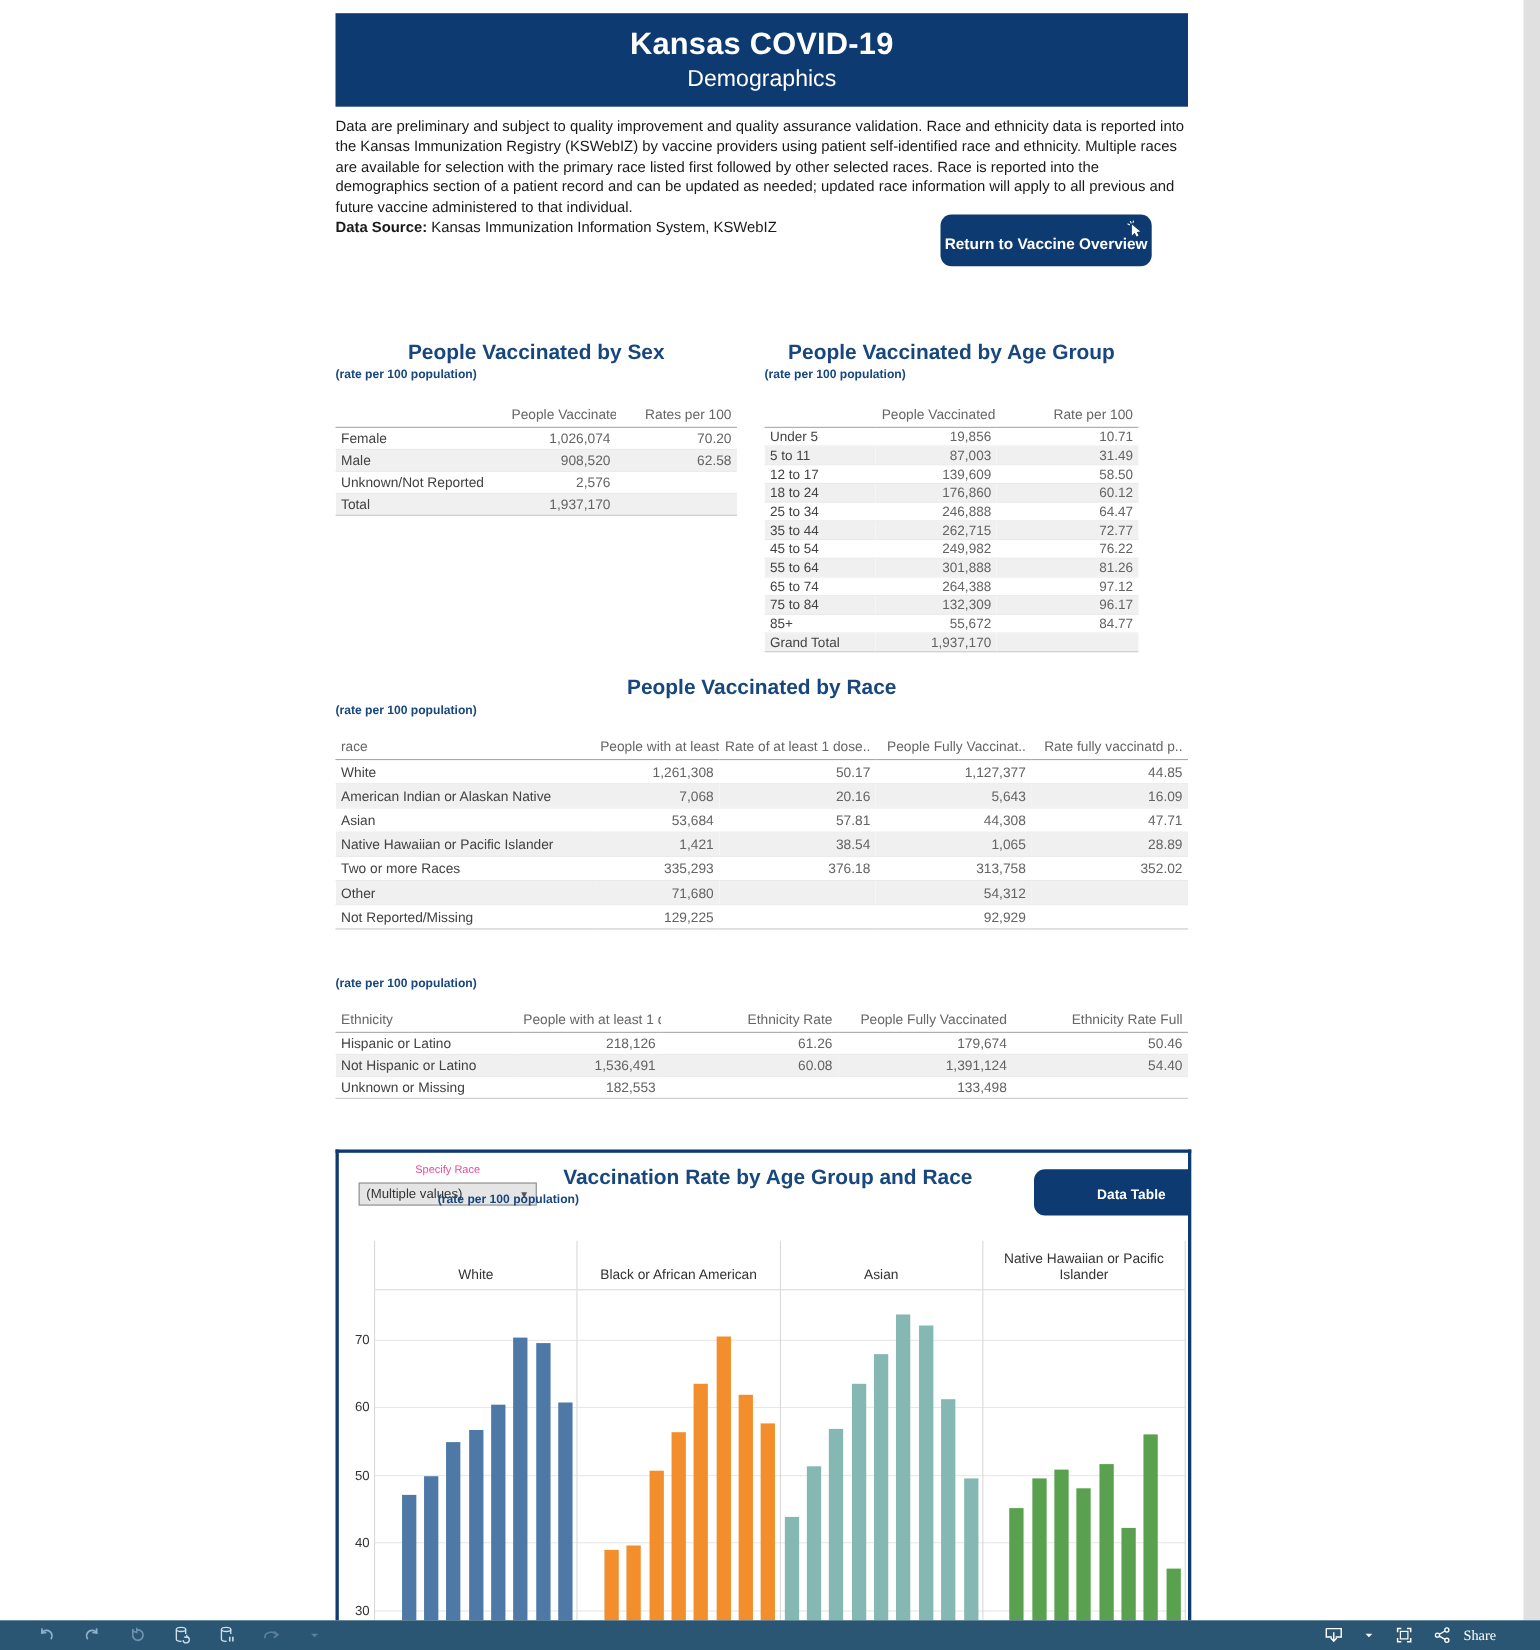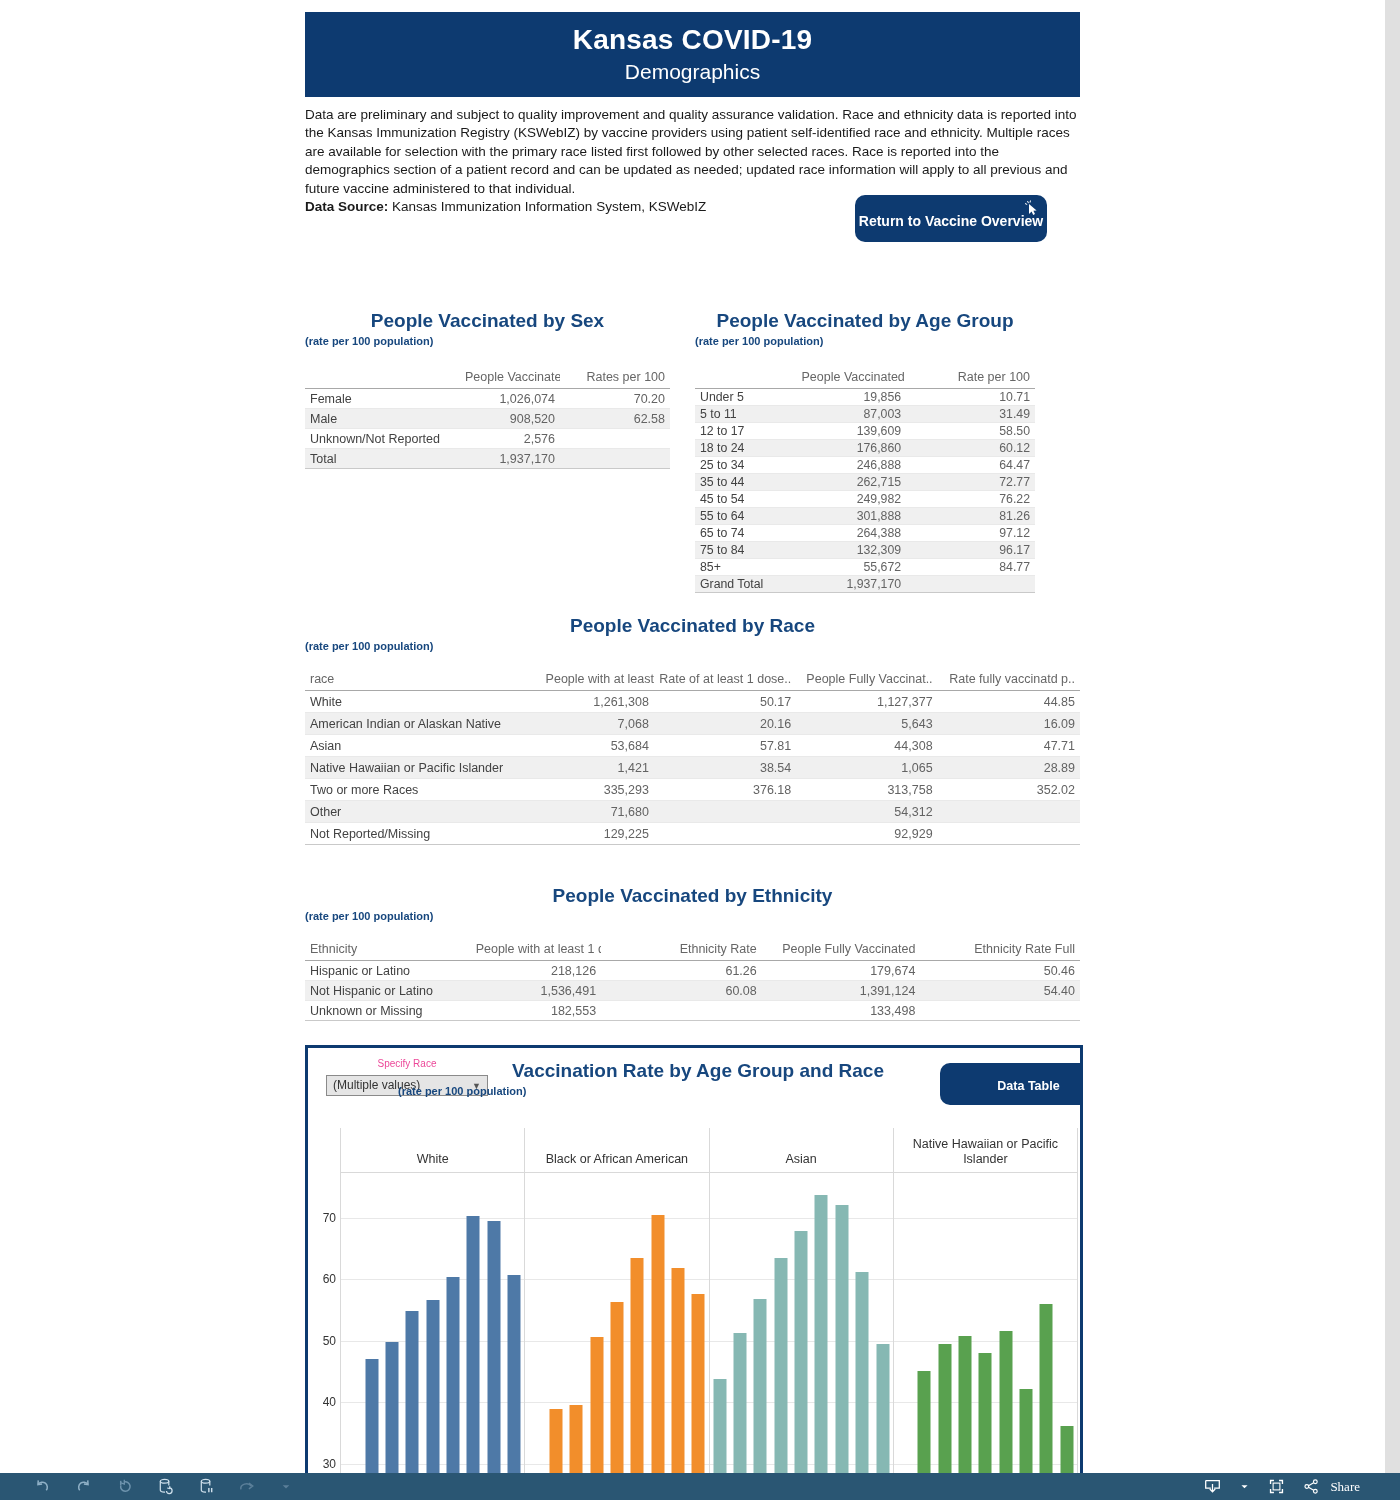--- a/index.html
+++ b/index.html
@@ -303,21 +303,20 @@
               <td>129,225</td>
               <td></td>
               <td>92,929</td>
               <td></td>
             </tr>
           </tbody>
         </table>
     </div>
 
     <div class="sec-eth">
-      <div class="sec-title">People Vaccinated by Ethnicity</div>
       <div class="sec-sub">(rate per 100 population)</div>
       <table>
         <colgroup>
             <col style="width:165px">
             <col style="width:130px">
             <col style="width:160px">
             <col style="width:158px">
             <col style="width:159px">
           </colgroup>
       <thead>

